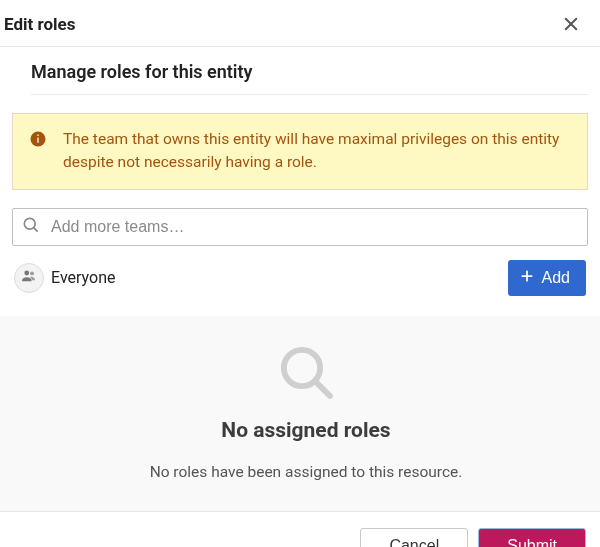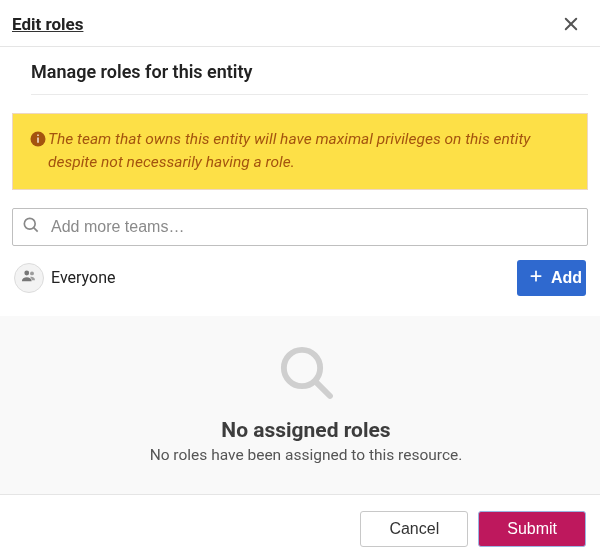--- a/index.html
+++ b/index.html
@@ -9,23 +9,22 @@
     font-size: 15px;
     color: #333;
     background: #fff;
     width: 600px;
   }
   .modal { width: 600px; }
   .modal-header {
     display: flex;
     align-items: center;
     justify-content: space-between;
-    padding: 14px 16px 12px 12px;
+    padding: 14px 16px 12px 4px;
     border-bottom: 1px solid #e5e5e5;
-    text-decoration: underline;
   }
   .modal-title {
     font-size: 17px;
     font-weight: 700;
     color: #222;
   }
   .close-btn {
     background: none; border: none; padding: 0 4px;
     cursor: pointer; color: #555;
     font-size: 0;
@@ -40,28 +39,27 @@
     font-size: 18px;
     font-weight: 600;
     color: #222;
     padding: 2px 0 12px 0;
     border-bottom: 1px solid #eaeaea;
     margin-left: 19px;
   }
 
   .info-banner {
     margin-top: 18px;
-    background: #fde047;
+    background: #fef9c3;
     border: 1px solid #eed7c2;
     padding: 14px 16px;
     display: flex;
-    gap: 1px;
+    gap: 16px;
     align-items: flex-start;
     color: #a4540f;
-    font-style: italic;
   }
   .info-banner .info-icon svg { width: 18px; height: 18px; display: block; margin-top: 2px; flex-shrink: 0; }
   .info-banner .msg { font-size: 15.5px; line-height: 1.5; }
 
   .search-wrap {
     margin-top: 18px;
     display: flex;
     align-items: center;
     border: 1px solid #bfbfbf;
     border-radius: 2px;
@@ -95,44 +93,44 @@
     display: flex; align-items: center; justify-content: center;
     color: #777;
   }
   .avatar svg { width: 18px; height: 18px; }
   .team-name { font-size: 16px; color: #222; }
   .add-btn {
     background: #2f69cf;
     color: #fff;
     border: none;
     border-radius: 3px;
-    padding: 9px 4px 9px 12px;
+    padding: 9px 16px 9px 12px;
     font-size: 16px;
-    font-weight: 700;
+    font-weight: 400;
     cursor: pointer;
     display: flex; align-items: center; gap: 8px;
   }
   .add-btn svg { width: 14px; height: 14px; }
 
   .empty-region {
     background: #f9f9f9;
     margin: 0 -12px;
     margin-top: 6px;
     padding: 24px 0 30px 12px;
     text-align: center;
   }
   .empty-icon svg { width: 64px; height: 64px; color: #cfcfcf; }
   .empty-title {
     margin-top: 10px;
     font-size: 21px;
     font-weight: 700;
     color: #3d3d3d;
   }
   .empty-sub {
-    margin-top: 4px;
+    margin-top: 21px;
     font-size: 15.5px;
     color: #555;
   }
 
   .modal-footer {
     border-top: 1px solid #e5e5e5;
     padding: 16px 14px;
     display: flex;
     justify-content: flex-end;
     gap: 10px;

